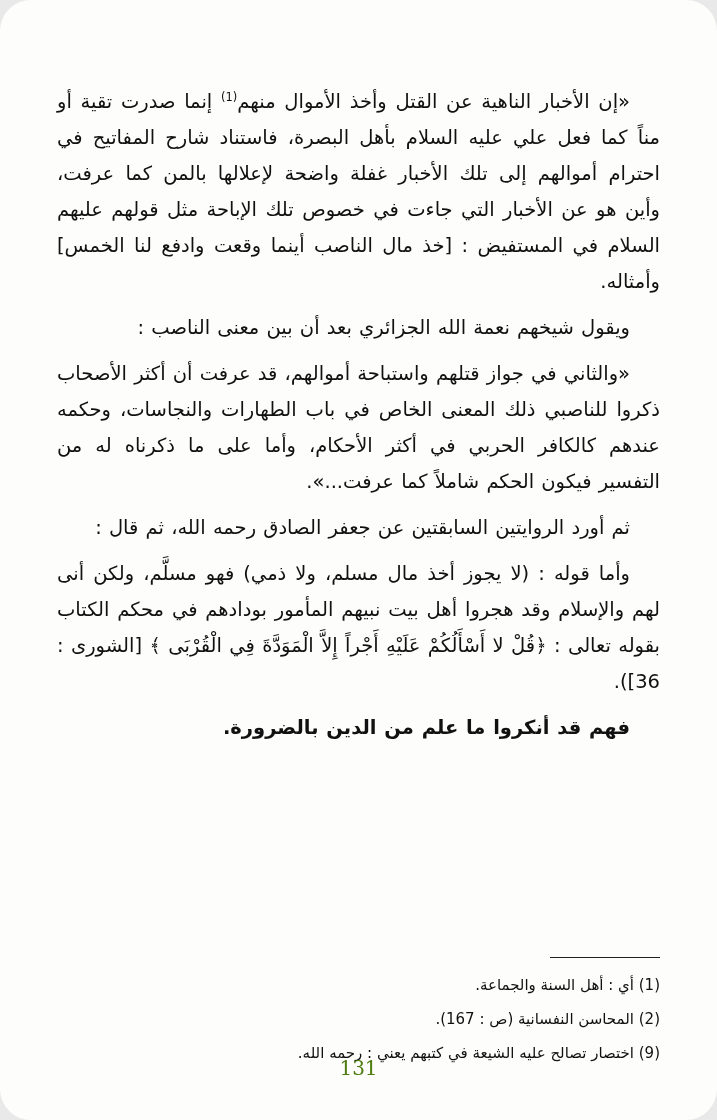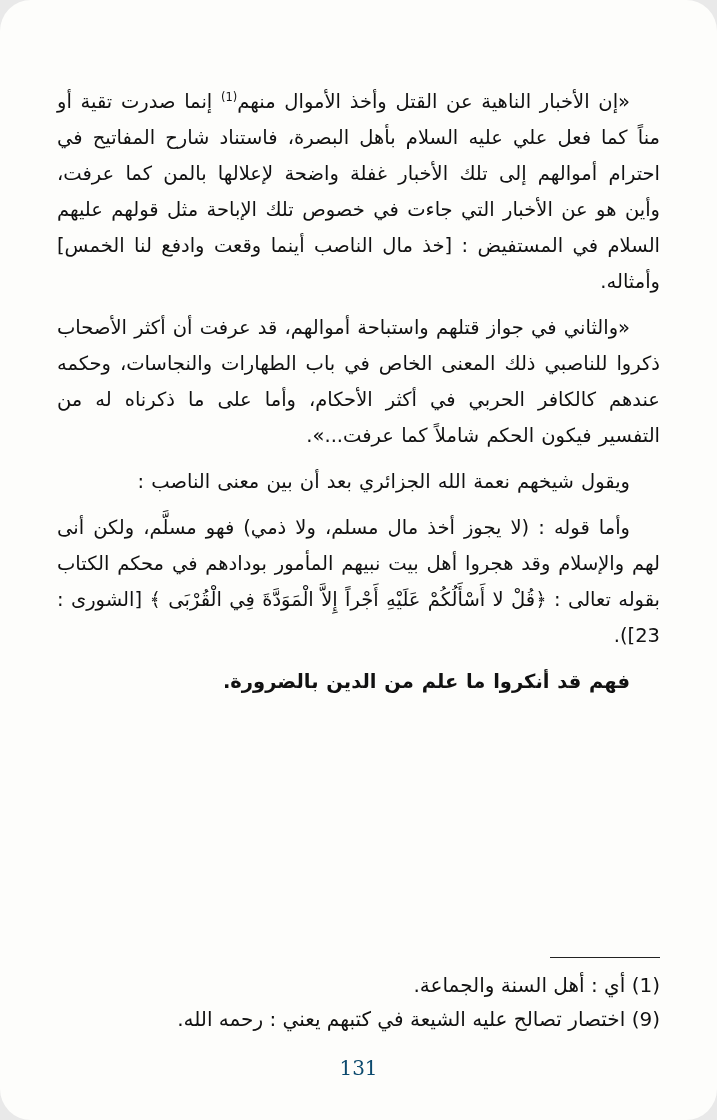--- a/index.html
+++ b/index.html
@@ -52,49 +52,51 @@
   }
   .footnotes {
     position: absolute;
     top: 968px;
     right: 57px;
     left: 57px;
     direction: rtl;
     text-align: right;
   }
   .footnotes .footnote {
-    font-size: 20px;
+    font-size: 15px;
     line-height: 34px;
   }
   .page-number {
     position: absolute;
     top: 1056px;
     left: 0;
     width: 100%;
     text-align: center;
     font-size: 20px;
     font-family: "DejaVu Serif", serif;
-    color: #0c4a6e;
+    color: #4d7c0f;
   }
 </style>
 </head>
 <body>
 
 <div class="page">
 
   <div class="content">
       <p>«إن الأخبار الناهية عن القتل وأخذ الأموال منهم<sup class="fn-marker">(1)</sup> إنما صدرت تقية أو مناً كما فعل علي عليه السلام بأهل البصرة، فاستناد شارح المفاتيح في احترام أموالهم إلى تلك الأخبار غفلة واضحة لإعلالها بالمن كما عرفت، وأين هو عن الأخبار التي جاءت في خصوص تلك الإباحة مثل قولهم عليهم السلام في المستفيض : [خذ مال الناصب أينما وقعت وادفع لنا الخمس] وأمثاله.</p>
+      <p>ويقول شيخهم نعمة الله الجزائري بعد أن بين معنى الناصب :</p>
       <p>«والثاني في جواز قتلهم واستباحة أموالهم، قد عرفت أن أكثر الأصحاب ذكروا للناصبي ذلك المعنى الخاص في باب الطهارات والنجاسات، وحكمه عندهم كالكافر الحربي في أكثر الأحكام، وأما على ما ذكرناه له من التفسير فيكون الحكم شاملاً كما عرفت...».</p>
-      <p>ويقول شيخهم نعمة الله الجزائري بعد أن بين معنى الناصب :</p>
-      <p>وأما قوله : (لا يجوز أخذ مال مسلم، ولا ذمي) فهو مسلَّم، ولكن أنى لهم والإسلام وقد هجروا أهل بيت نبيهم المأمور بودادهم في محكم الكتاب بقوله تعالى : ﴿قُلْ لا أَسْأَلُكُمْ عَلَيْهِ أَجْراً إِلاَّ الْمَوَدَّةَ فِي الْقُرْبَى ﴾ [الشورى : 23]).</p>
+      <p>ثم أورد الروايتين السابقتين عن جعفر الصادق رحمه الله، ثم قال :</p>
+      <p>وأما قوله : (لا يجوز أخذ مال مسلم، ولا ذمي) فهو مسلَّم، ولكن أنى لهم والإسلام وقد هجروا أهل بيت نبيهم المأمور بودادهم في محكم الكتاب بقوله تعالى : ﴿قُلْ لا أَسْأَلُكُمْ عَلَيْهِ أَجْراً إِلاَّ الْمَوَدَّةَ فِي الْقُرْبَى ﴾ [الشورى : 36]).</p>
       <p class="emphasis">فهم قد أنكروا ما علم من الدين بالضرورة.</p>
     </div>
 
   <div class="footnote-sep"></div>
 
   <div class="footnotes">
       <div class="footnote">(1) أي : أهل السنة والجماعة.</div>
+      <div class="footnote">(2) المحاسن النفسانية (ص : 167).</div>
       <div class="footnote">(9) اختصار تصالح عليه الشيعة في كتبهم يعني : رحمه الله.</div>
     </div>
 
   <div class="page-number">131</div>
 
 </div>
 
 </body></html>

